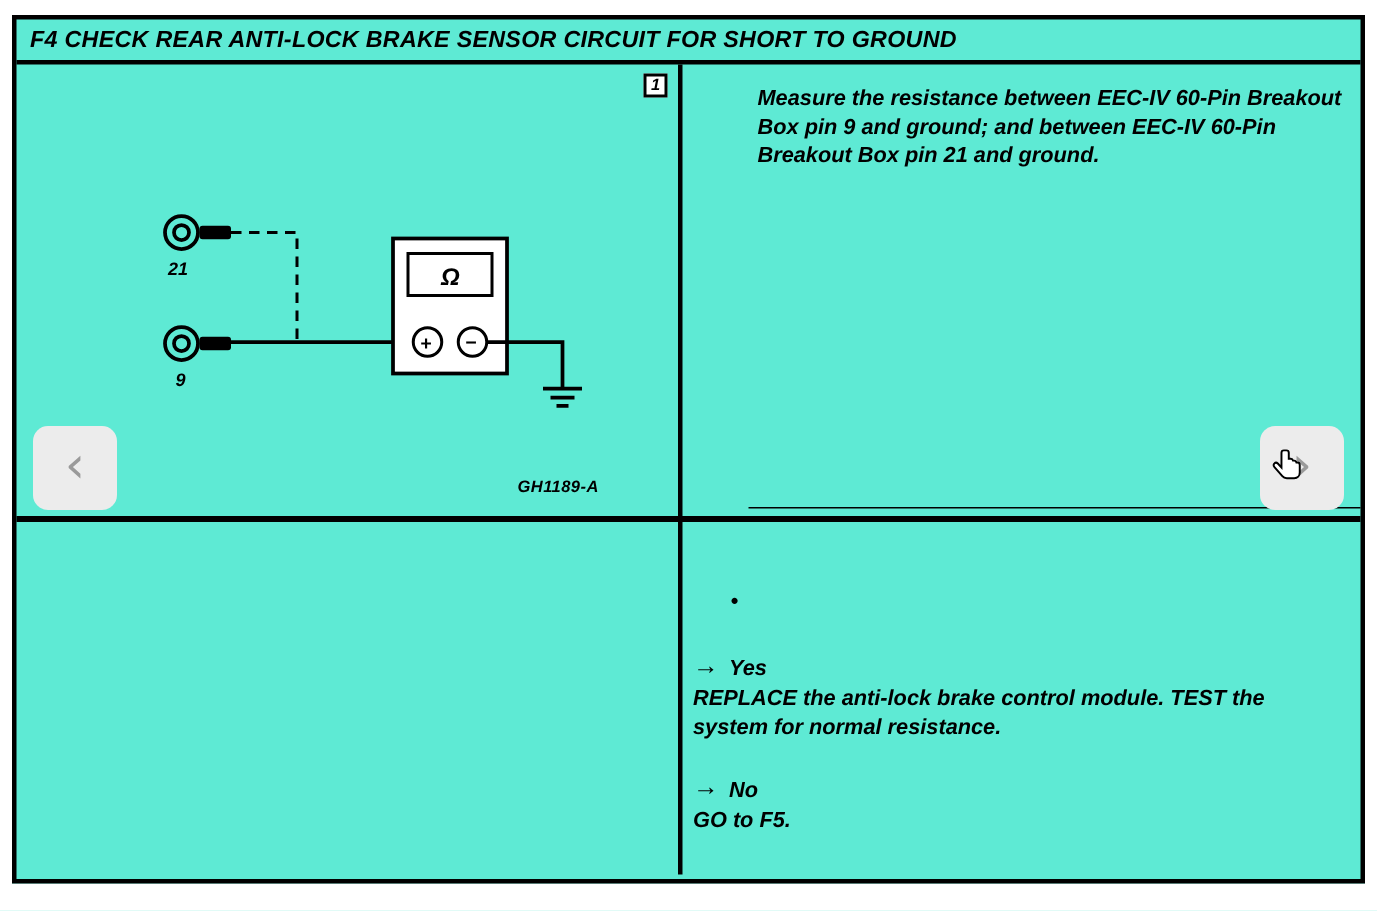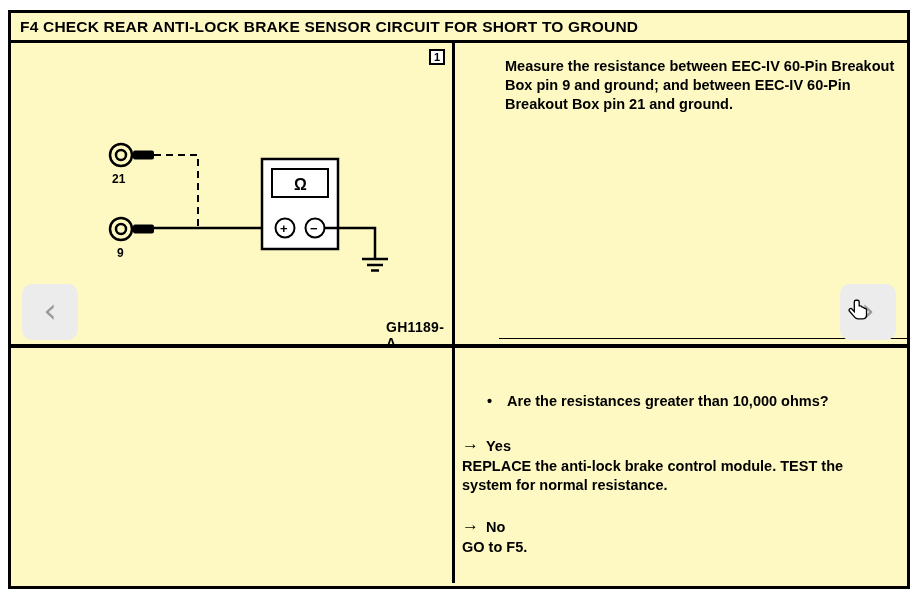--- a/index.html
+++ b/index.html
@@ -1,21 +1,21 @@
 <!DOCTYPE html>
 <html><head>
 <meta charset="utf-8">
 <style>
   * { margin:0; padding:0; box-sizing:border-box; }
   html,body { width:918px; height:607px; background:#fff; overflow:hidden;
     font-family:"Liberation Sans", sans-serif; }
   .page { position:relative; width:918px; height:607px; background:#fff; }
 
   .doc { position:absolute; left:8px; top:10px; width:902px; height:579px;
-    border:3px solid #000; background:#fef9c3; }
+    border:3px solid #000; background:#5eead4;font-style:italic; }
 
   .doc-header { height:30px; border-bottom:3px solid #000; display:flex;
     align-items:center; padding-left:9px; font-weight:bold; font-size:15.5px;
     letter-spacing:0.2px; color:#000; white-space:nowrap; }
 
   .doc-body { display:flex; flex-direction:column; height:calc(100% - 33px); }
   .row-top { height:305px; border-bottom:4px solid #000; display:flex; }
   .row-bottom { flex:1; display:flex; }
 
   .cell-diagram { width:444px; border-right:3px solid #000; position:relative; }
@@ -23,21 +23,21 @@
 
   .cell-instruction { flex:1; position:relative; padding:14px 8px 0 6px;
     font-weight:bold; font-size:14.5px; line-height:1.32; color:#000;margin-left:44px; }
   .thin-rule { position:absolute; left:0; right:0; bottom:5px; height:1px; background:#000; }
 
   .step-box { position:absolute; top:6px; right:7px; width:16px; height:16px;
     border:2px solid #000; display:flex; align-items:center; justify-content:center;
     font-weight:bold; font-size:11px; background:#fff; }
 
   .figure-id { position:absolute; left:334px; top:276px; font-weight:bold;
-    font-size:14px; letter-spacing:0.3px;margin-left:41px; }
+    font-size:11px; letter-spacing:0.3px; }
 
   .cell-results { flex:1; padding:44px 12px 0 7px; font-weight:bold;
     font-size:14.5px; line-height:1.3; color:#000; }
   .question-row { margin-left:25px; display:flex; gap:15px; }
   .result-label { margin-top:26px; display:flex; align-items:flex-start; gap:7px; }
   .result-label .arrow { font-size:17px; line-height:1; position:relative; top:-2px; }
   .result-action { margin-top:1px; max-width:440px; }
   .result-label.no { margin-top:24px; }
 
   .nav-btn { position:absolute; width:56px; height:56px; border:none;
@@ -119,21 +119,20 @@
 
       </div>
 
       <div class="row-bottom">
 
         <div class="cell-empty"></div>
 
         <div class="cell-results">
           <div class="question-row">
             <span>•</span>
-            <span>Are the resistances greater than 10,000 ohms?</span>
           </div>
 
           <div class="result-label">
             <span class="arrow">→</span>
             <span>Yes</span>
           </div>
           <div class="result-action">REPLACE the anti-lock brake control module. TEST the system for normal resistance.</div>
 
           <div class="result-label no">
             <span class="arrow">→</span>

